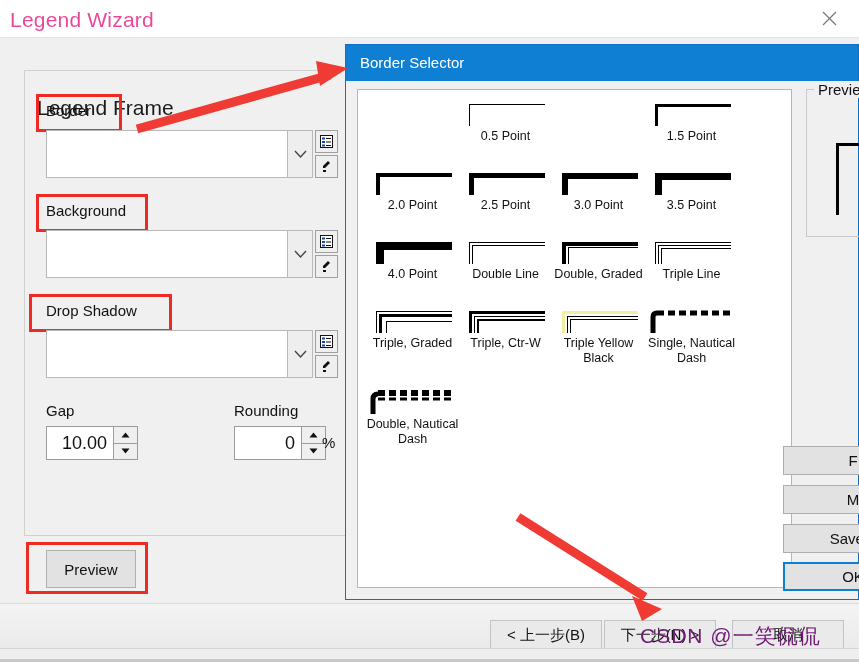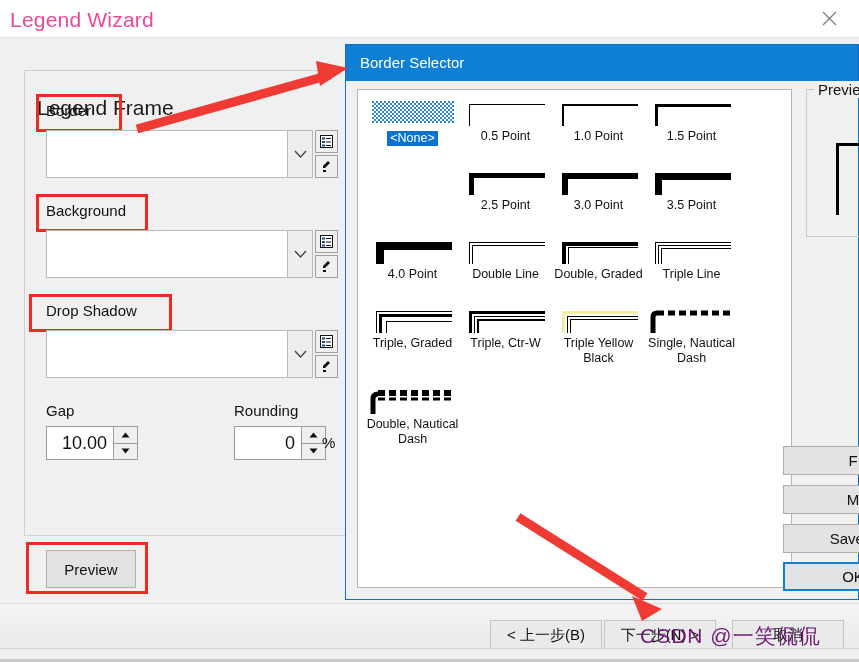--- a/index.html
+++ b/index.html
@@ -254,52 +254,42 @@
 
 <div id="below-strip"></div>
 <div id="below-strip2"></div>
 
 <div id="border-selector">
   <div id="bs-titlebar"></div>
   <div id="bs-title">Border Selector</div>
 
   <div id="bs-grid-panel">
 
-    <div class="swatch-cell" style="left:8px;top:8px;">
-      <div class="swatch-art">
-        <div style="position:absolute;left:6px;top:3px;width:82px;height:22px;
-          background-color:#2e86c8;
-          background-image:linear-gradient(45deg,#ffffff 25%,transparent 25%,transparent 75%,#ffffff 75%),
-                           linear-gradient(45deg,#ffffff 25%,transparent 25%,transparent 75%,#ffffff 75%);
-          background-size:4px 4px;background-position:0 0,2px 2px;"></div>
-      </div>
-      <div class="lbl-wrap"><span class="swatch-label sel">&lt;None&gt;</span></div>
-    </div>
 
     <div class="swatch-cell" style="left:101px;top:8px;">
       <div class="swatch-art">
         <div class="corner" style="border-top:1px solid #000;border-left:1px solid #000;"></div>
       </div>
       <div class="swatch-label">0.5 Point</div>
     </div>
 
-    <div class="swatch-cell" style="left:194px;top:8px;">
-      <div class="swatch-art">
-        <div class="corner" style="border-top:2px solid #000;border-left:2px solid #000;"></div>
-      </div>
-      <div class="swatch-label">1.0 Point</div>
-    </div>
 
     <div class="swatch-cell" style="left:287px;top:8px;">
       <div class="swatch-art">
         <div class="corner" style="border-top:3px solid #000;border-left:3px solid #000;"></div>
       </div>
       <div class="swatch-label">1.5 Point</div>
     </div>
 
+    <div class="swatch-cell" style="left:8px;top:77px;">
+      <div class="swatch-art">
+        <div class="corner" style="border-top:4px solid #000;border-left:4px solid #000;"></div>
+      </div>
+      <div class="swatch-label">2.0 Point</div>
+    </div>
     <div class="swatch-cell" style="left:101px;top:77px;">
       <div class="swatch-art">
         <div class="corner" style="border-top:5px solid #000;border-left:5px solid #000;"></div>
       </div>
       <div class="swatch-label">2.5 Point</div>
     </div>
     <div class="swatch-cell" style="left:194px;top:77px;">
       <div class="swatch-art">
         <div class="corner" style="border-top:6px solid #000;border-left:6px solid #000;"></div>
       </div>

